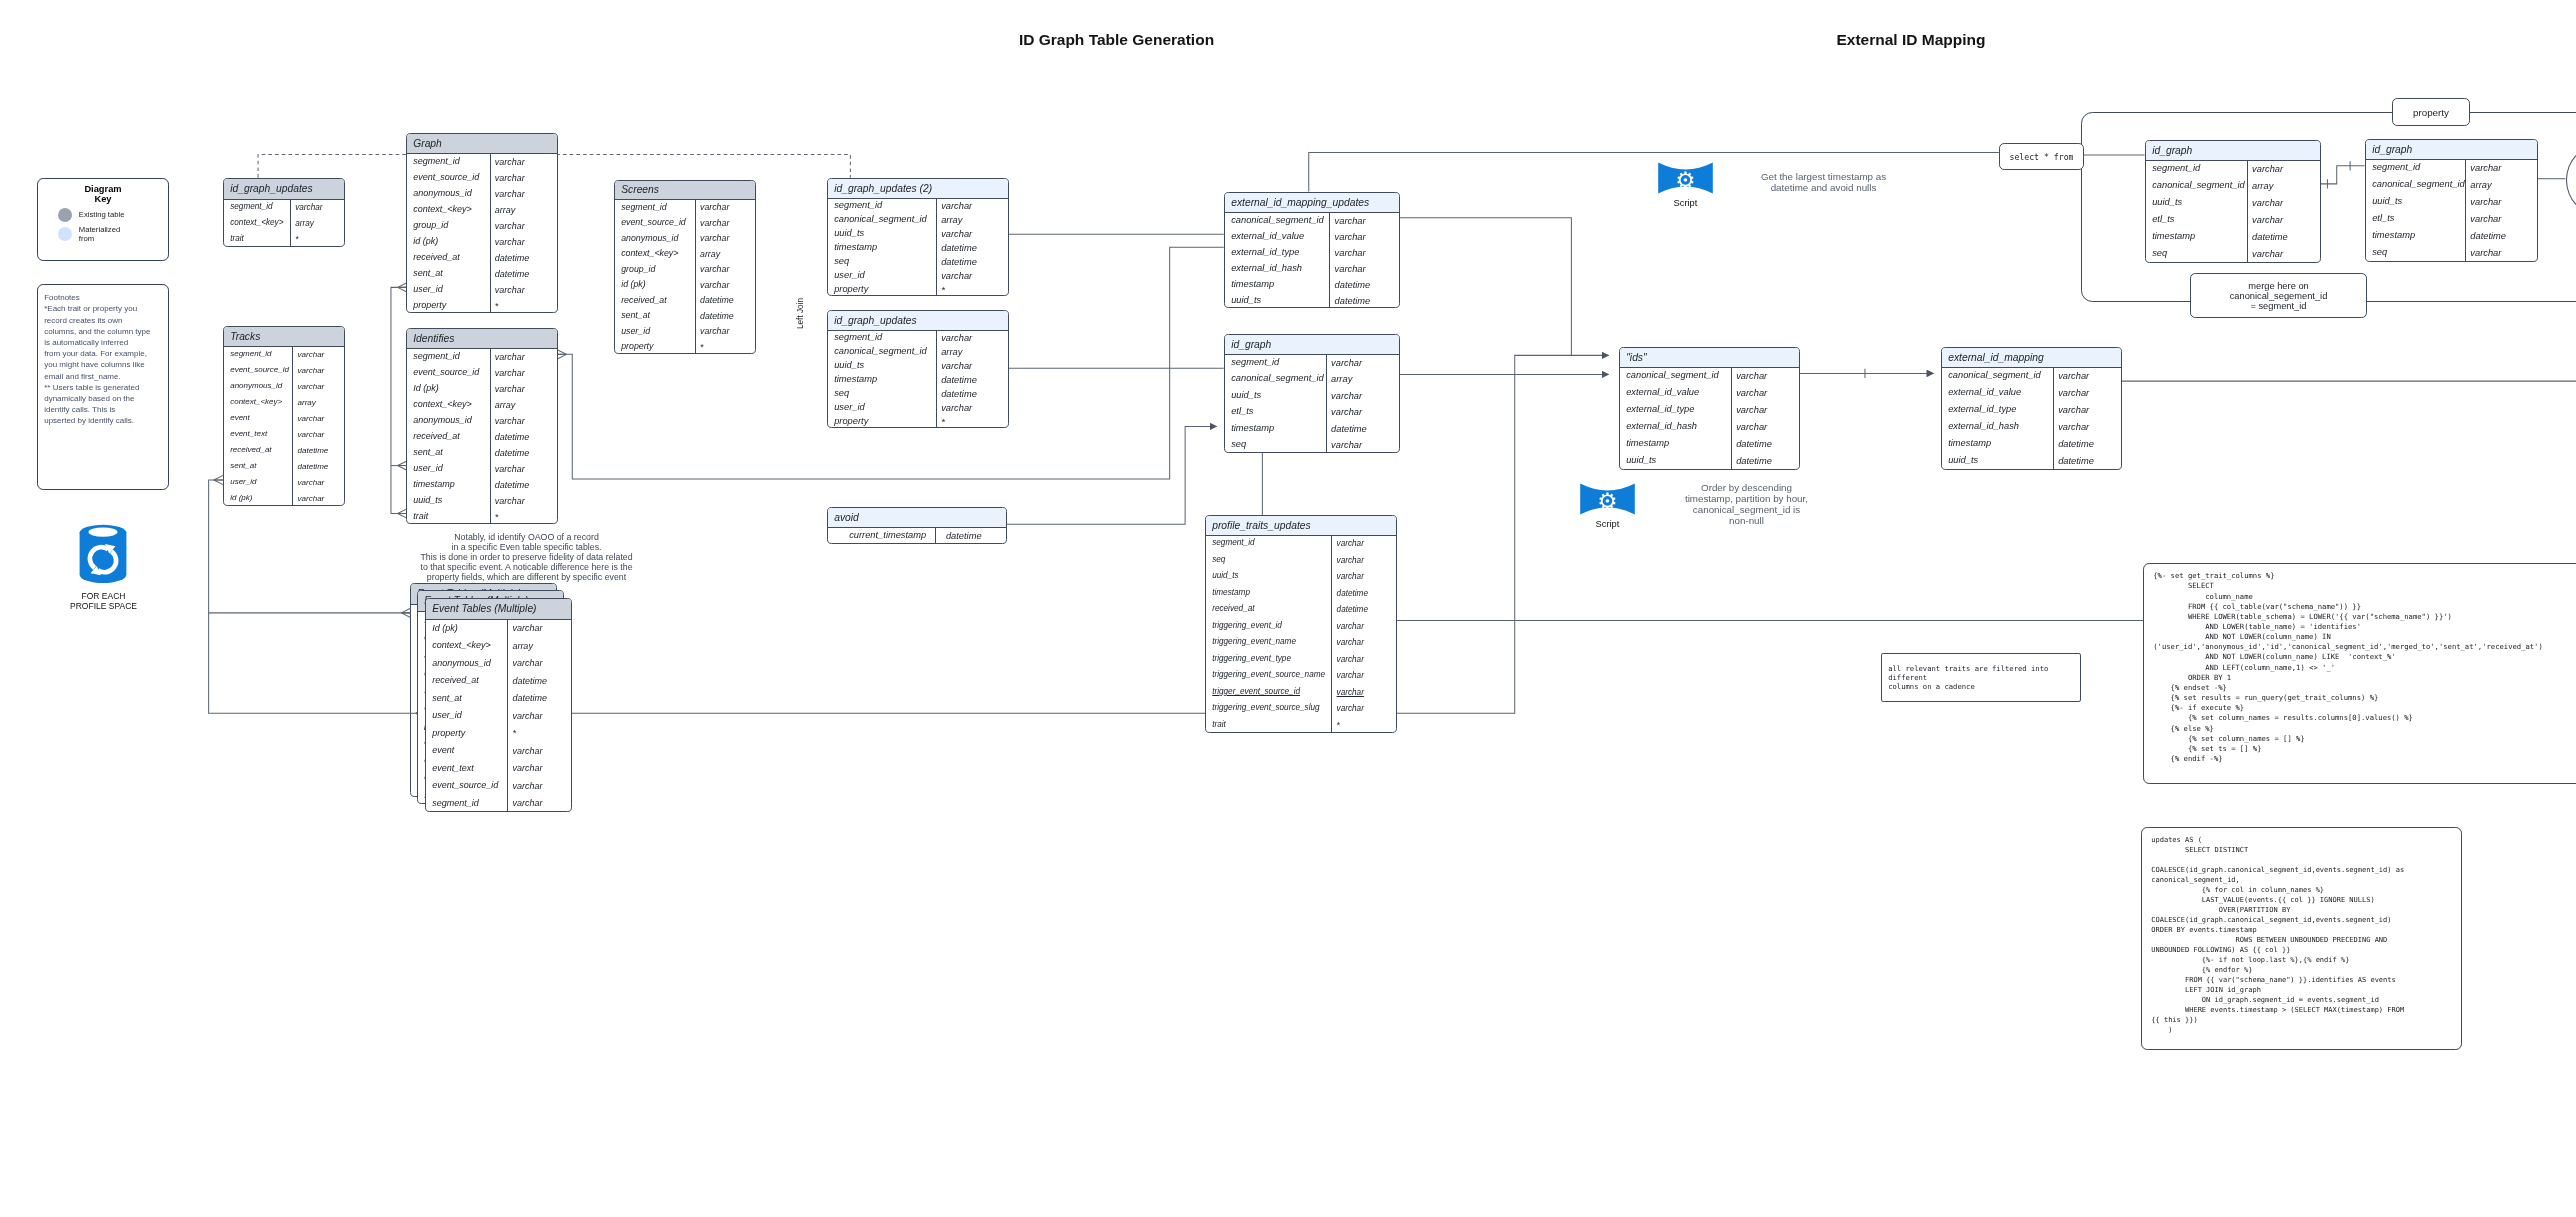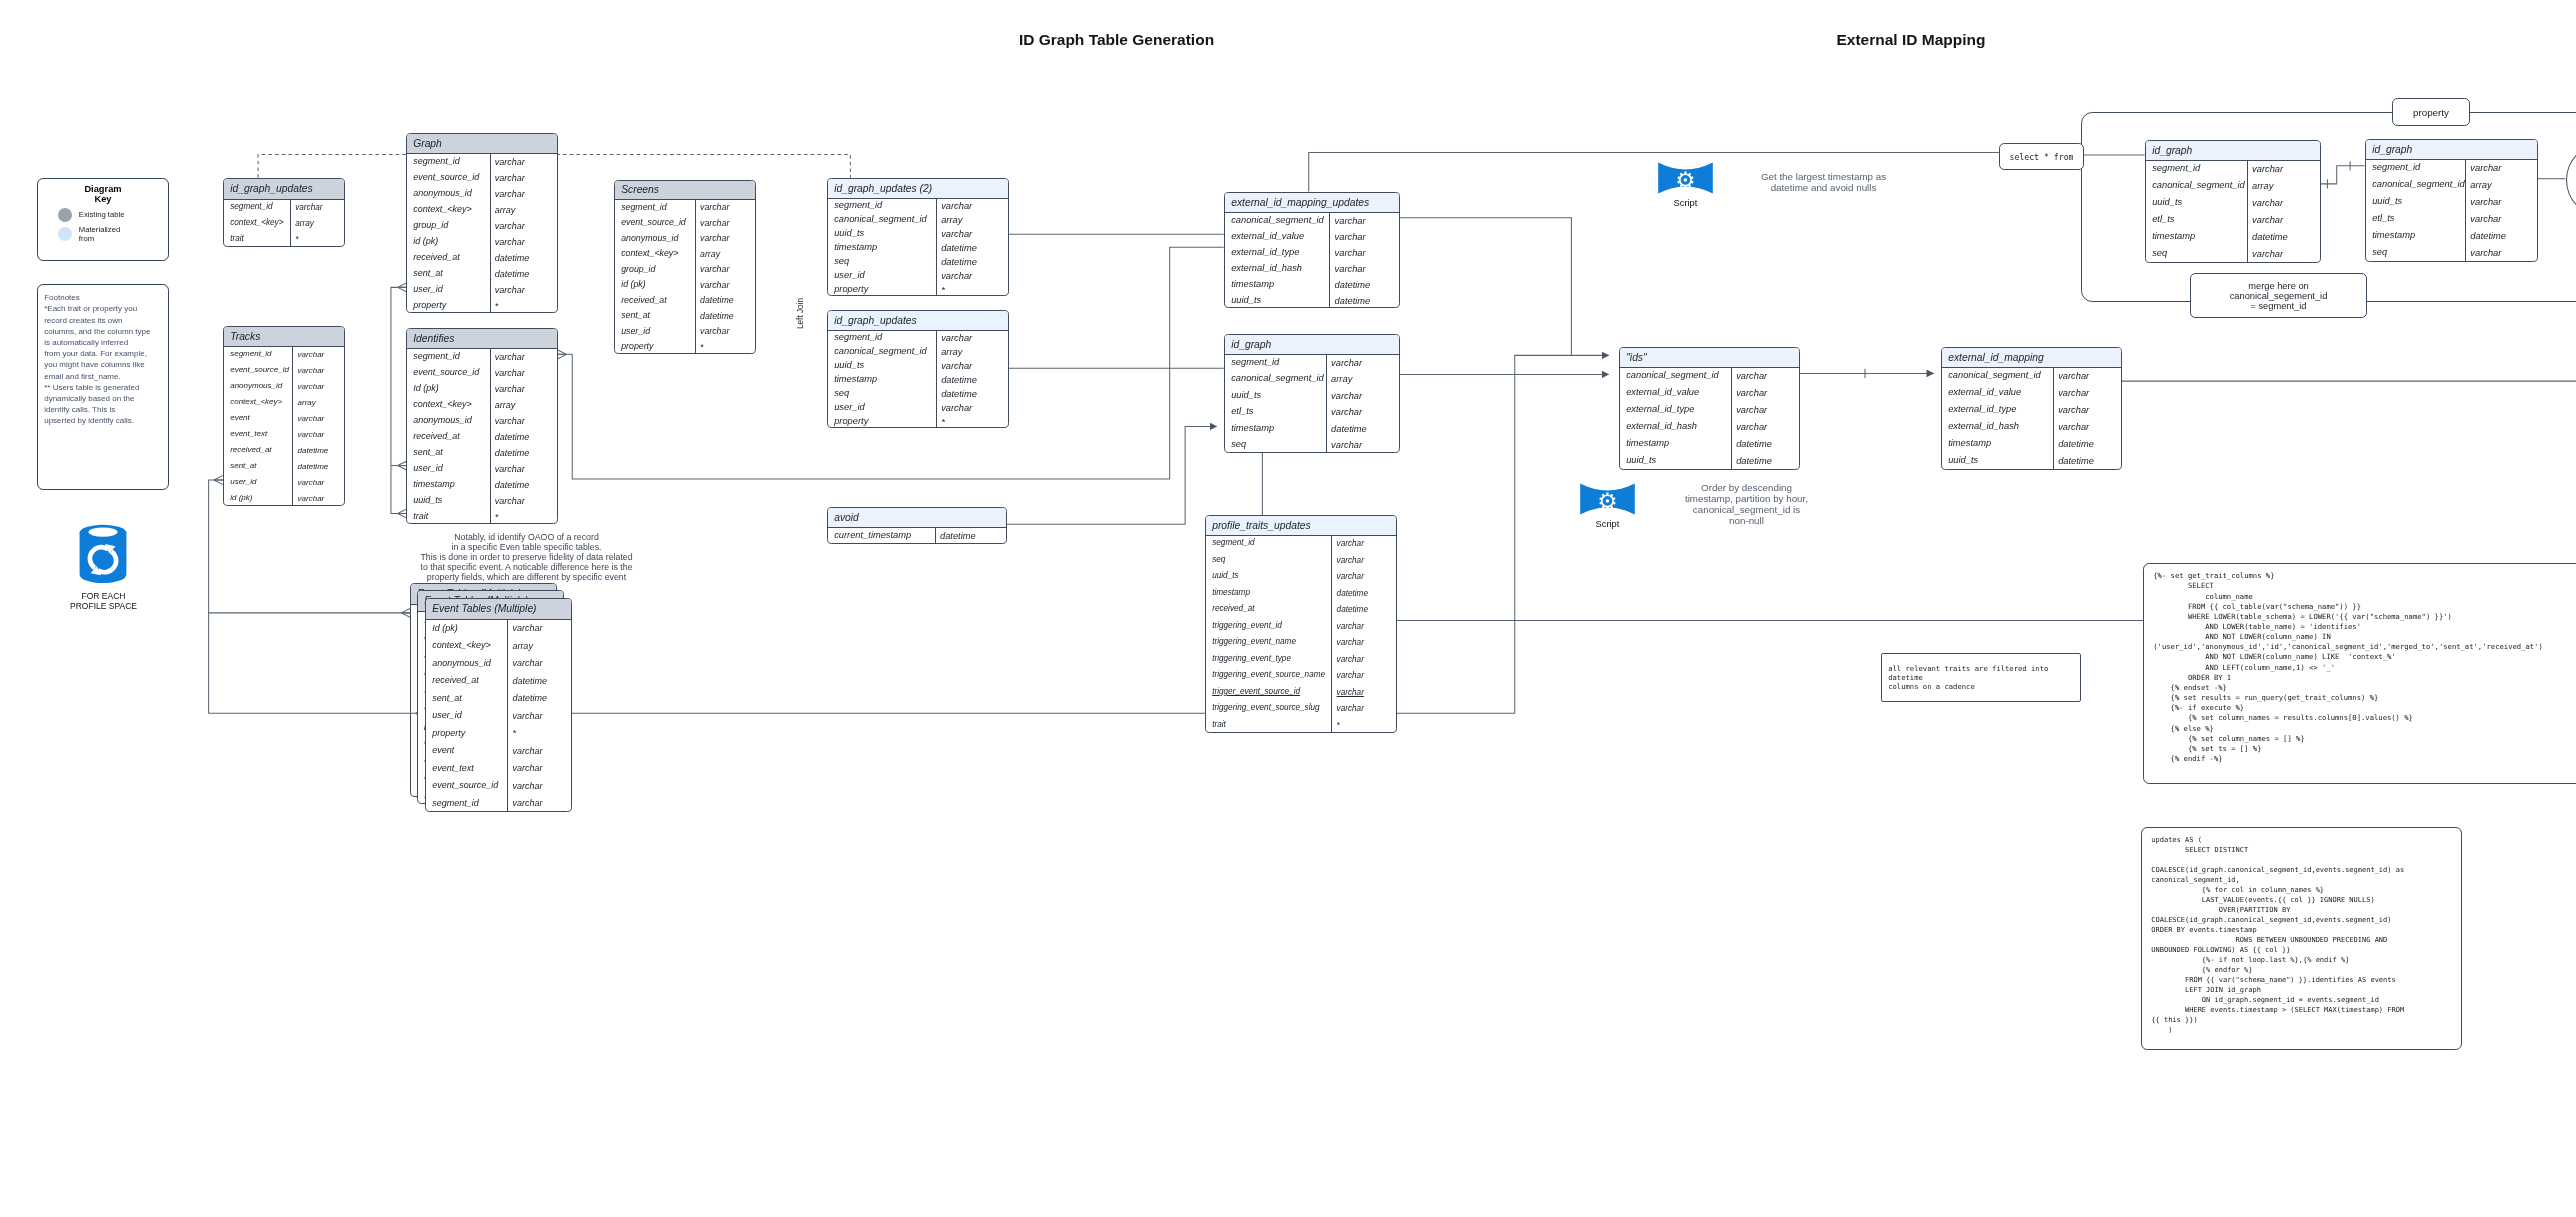--- a/index.html
+++ b/index.html
@@ -173,21 +173,21 @@
       <text x="53" y="36" text-anchor="middle" dominant-baseline="central" font-size="44" fill="#ffffff" font-family="DejaVu Sans">⚙</text>
     </svg>
     <div class="cap">Script</div>
   </div>
   <div class="abs pre note-text" style="left:1664px;top:482px;width:165px;font-size:9.8px;">Order by descending
 timestamp, partition by hour,
 canonical_segment_id is
 non-null</div>
 
   <div class="lbox" style="left:1881px;top:653px;width:198px;height:47px;border-radius:2.1px;">
-    <div class="pre mono" style="font-size:7.2px;text-align:left;padding:0 6.2px;">all relevant traits are filtered into datetime
+    <div class="pre mono" style="font-size:7.2px;text-align:left;padding:0 6.2px;">all relevant traits are filtered into different
 columns on a cadence</div>
   </div>
 
   <div class="abs" style="left:2081px;top:112px;width:775px;height:188px;border:1px solid #3f4a5a;border-radius:11.3px;z-index:2;"></div>
 
   <div class="lbox mono" style="left:1999px;top:143px;width:83px;height:25px;font-size:8.2px;">
       <span>select * from</span>
     </div>
   <div class="lbox" style="left:2392px;top:98px;width:76px;height:26px;font-size:9.8px;">
       <span>property</span>
@@ -688,21 +688,21 @@
           </div>
         </div>
       </div>
       <div class="tbl materialized" style="left: 827px; top: 507px; width: 178px; height: 35px;">
         <div class="hd" style="height: 16.5px;">
           <span class="t">avoid</span>
         </div>
         <div class="rows">
           <div class="colline" style="left: 60%;"></div>
           <div class="row" style="height: 16.5px; font-size: 9.3px;">
-            <div class="fn" style="width: 60%;">current_timestamp</div>
+            <div class="fn" style="width: 60%; margin-left: 15px;">current_timestamp</div>
             <div class="ft" style="width: 40%;">datetime</div>
           </div>
         </div>
       </div>
       <div class="tbl materialized" style="left: 1224px; top: 192px; width: 174px; height: 114px;">
         <div class="hd" style="height: 16.5px;">
           <span class="t">external_id_mapping_updates</span>
         </div>
         <div class="rows">
           <div class="colline" style="left: 60%;"></div>

